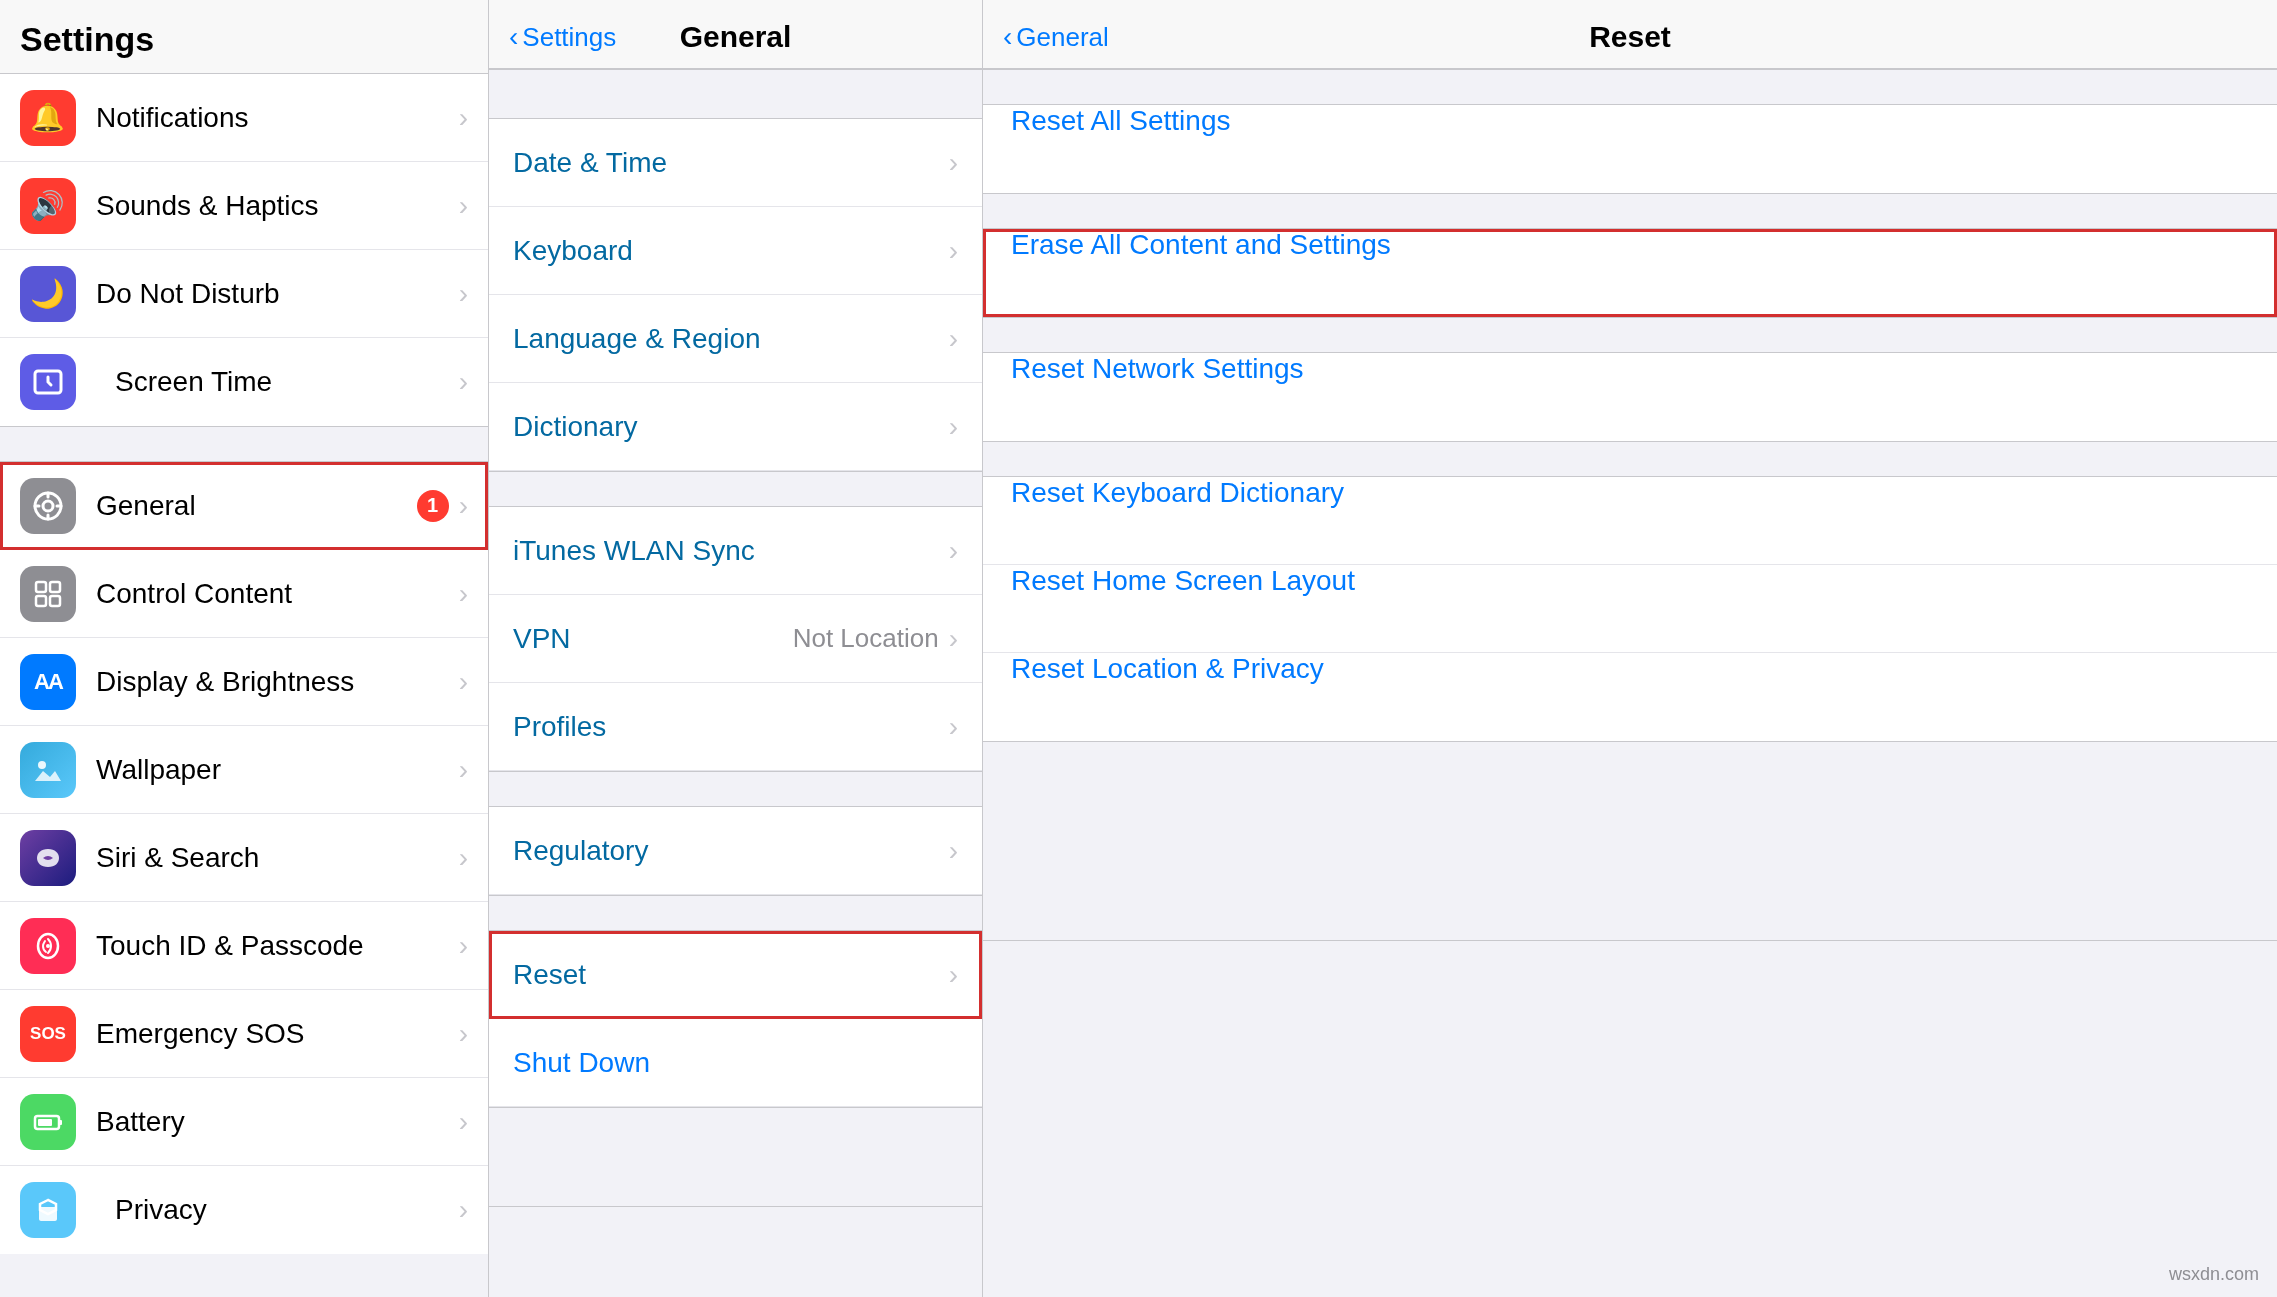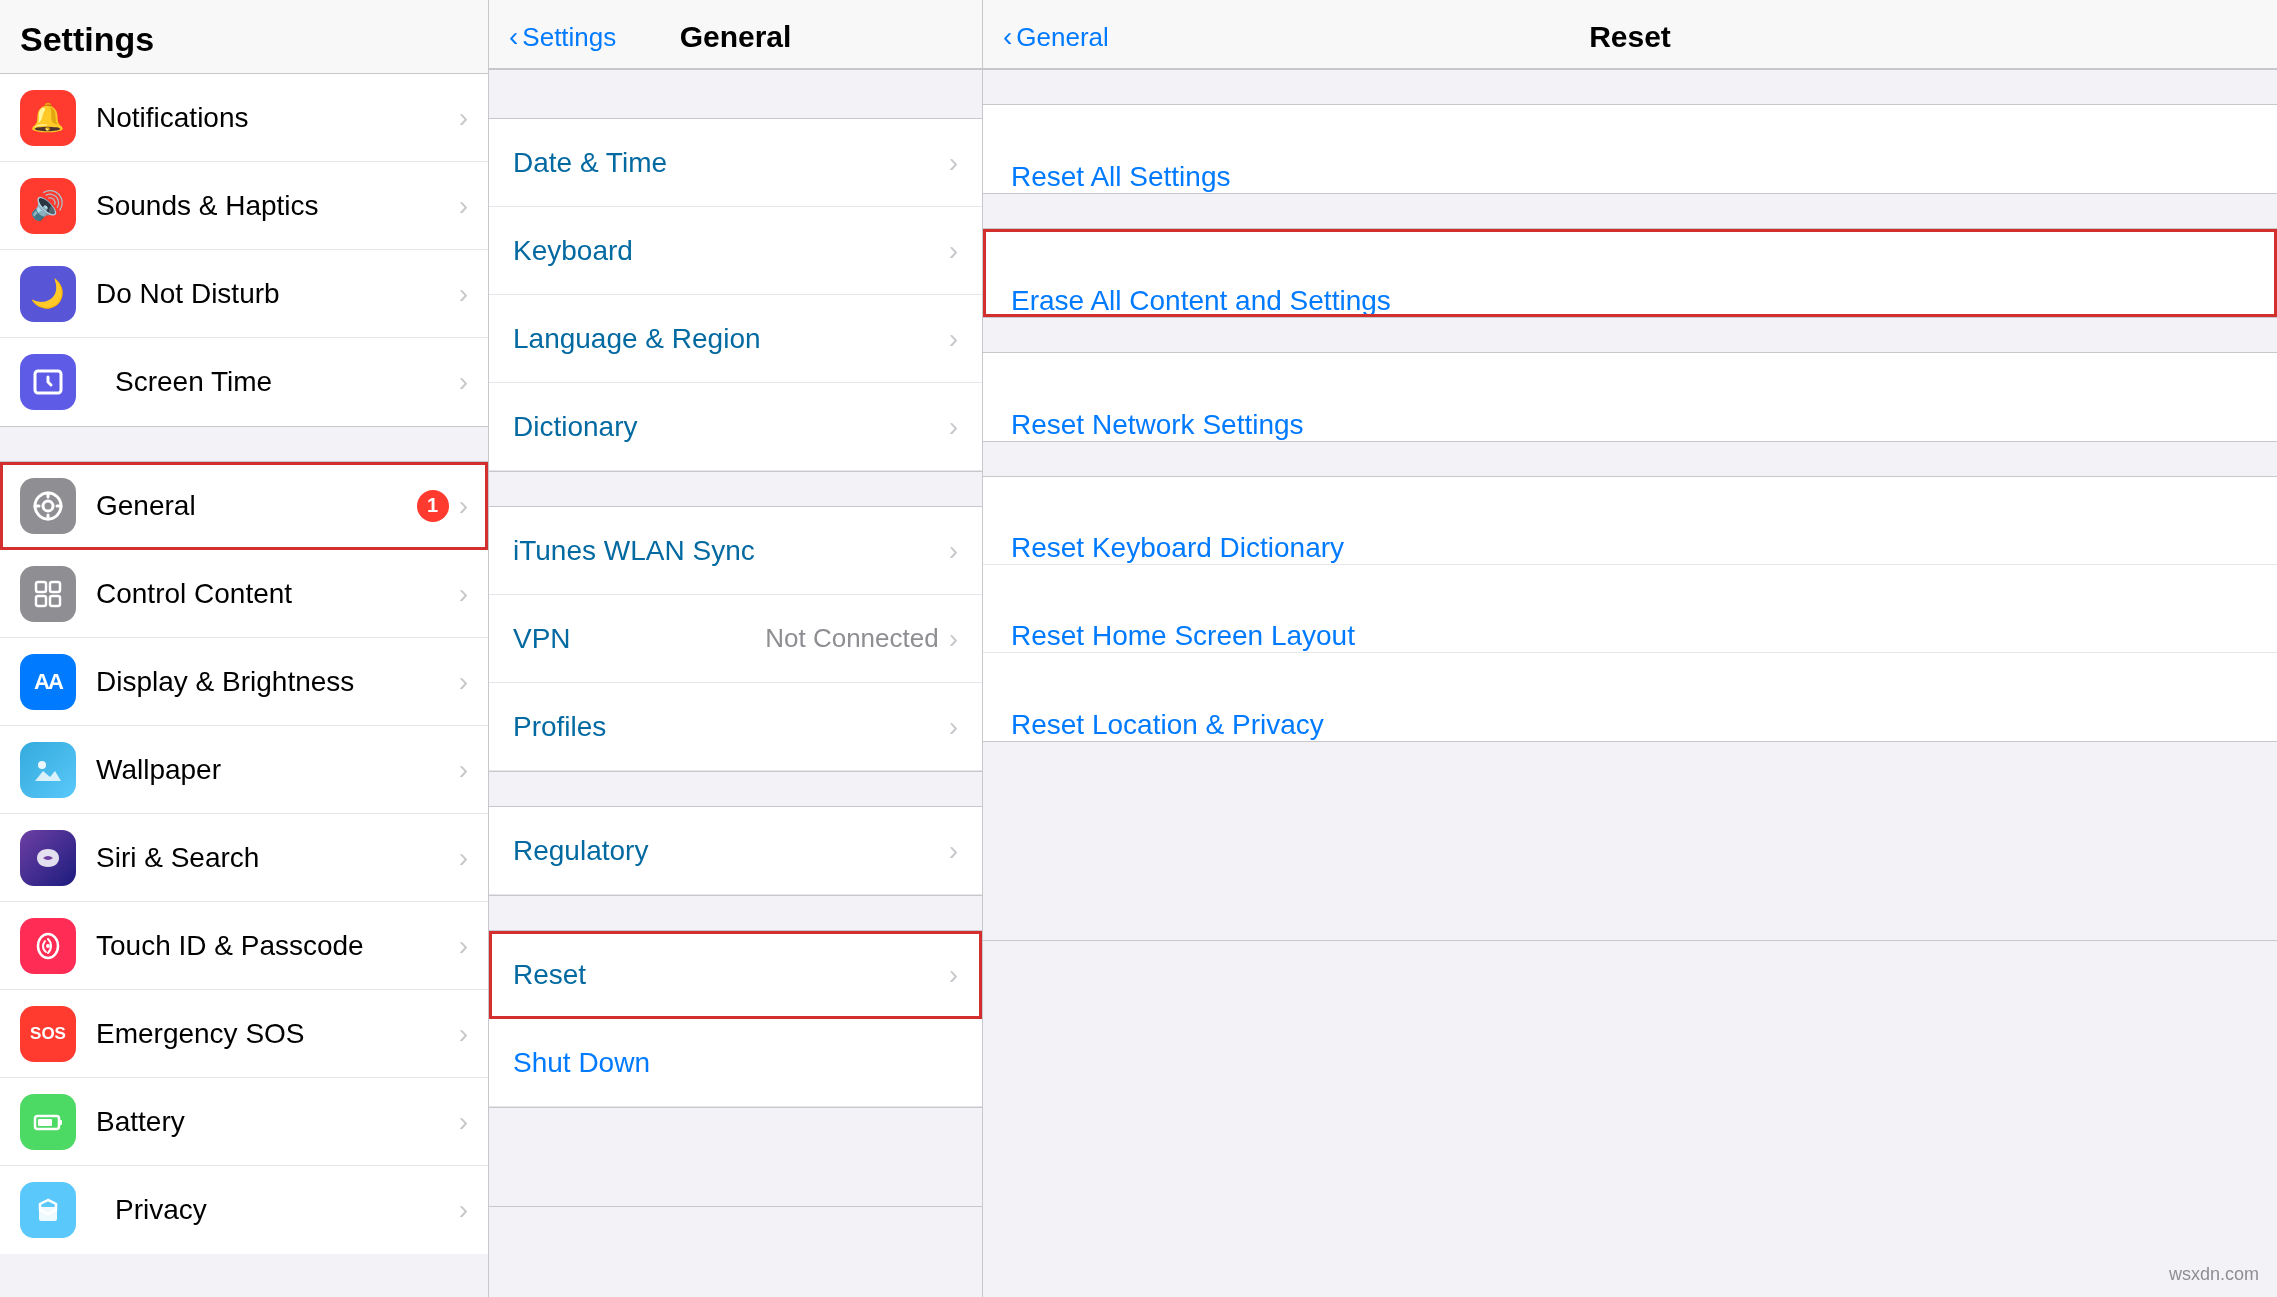--- a/index.html
+++ b/index.html
@@ -173,21 +173,21 @@
 
     
     .reset-list {
       list-style: none;
       overflow-y: auto;
       flex: 1;
     }
 
     .reset-item {
       display: flex;
-      align-items: flex-end;
+      align-items: flex-start;
       background: #fff;
       border-bottom: 1px solid #e5e5ea;
       padding: 0 28px;
       height: 88px;
       cursor: pointer;
     }
 
     .reset-item:last-child {
       border-bottom: none;
     }
@@ -473,21 +473,21 @@
 
     <div class="settings-divider"></div>
 
     <div>
       <div class="middle-item">
         <span class="middle-item-label">iTunes WLAN Sync</span>
         <span class="chevron-right">›</span>
       </div>
       <div class="middle-item">
         <span class="middle-item-label">VPN</span>
-        <span class="middle-item-value">Not Connected</span>
+        <span class="middle-item-value">Not Location</span>
         <span class="chevron-right">›</span>
       </div>
       <div class="middle-item">
         <span class="middle-item-label">Profiles</span>
         <span class="chevron-right">›</span>
       </div>
     </div>
 
     <div class="settings-divider"></div>
 

